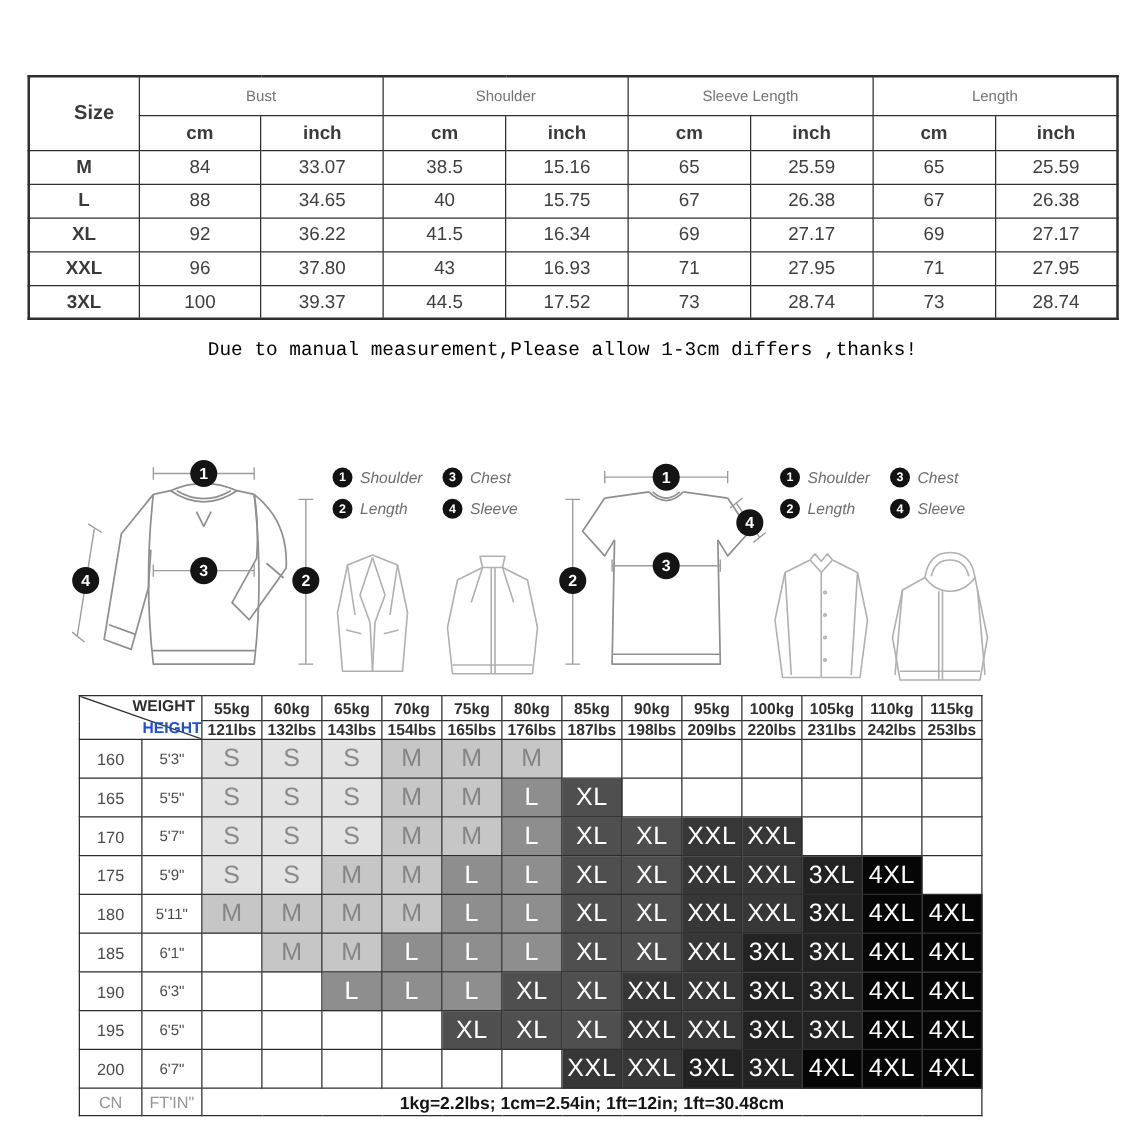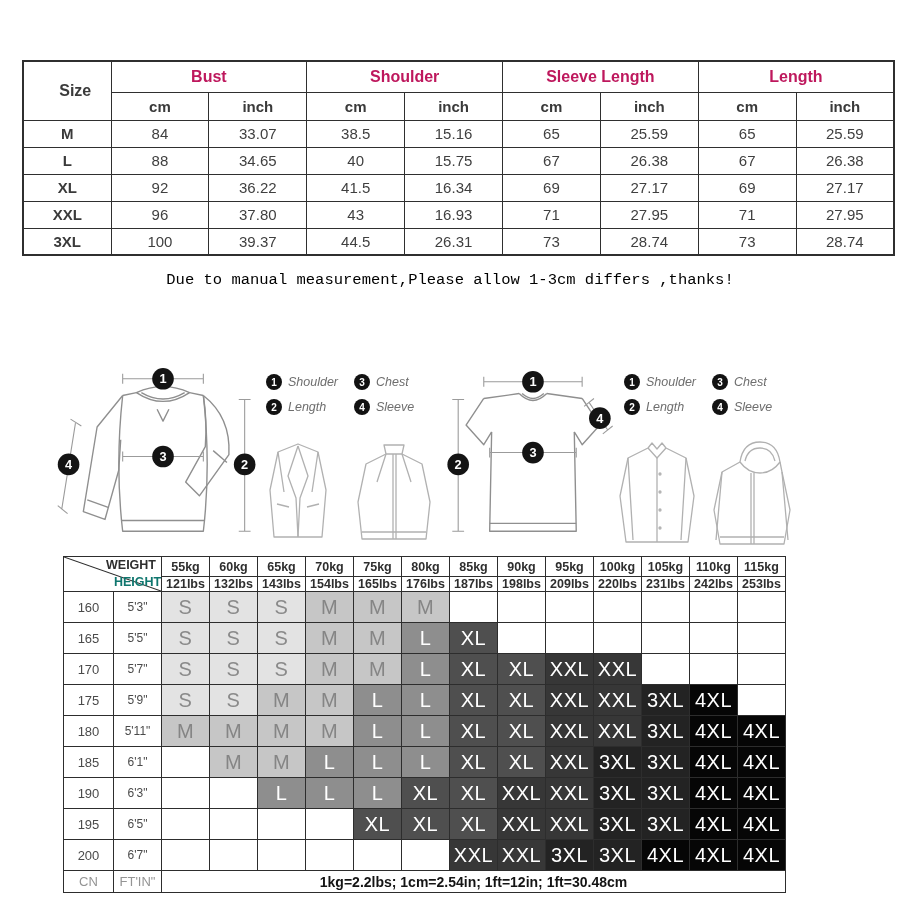--- a/index.html
+++ b/index.html
@@ -6,21 +6,21 @@
   .page{position:relative;width:900px;height:900px;background:#ffffff;overflow:hidden;
         font-family:"Liberation Sans",sans-serif;color:#3b3b3b;}
 
   
   .mtable{position:absolute;left:22px;top:60px;width:873px;border-collapse:collapse;
           table-layout:fixed;text-align:center;border:2px solid #2f2f2f;}
   .mtable th,.mtable td{border:1px solid #2f2f2f;padding:0;vertical-align:middle;}
   .mtable thead tr.gr{height:31px;}
   .mtable thead tr.ur{height:28px;}
   .mtable tbody tr{height:27px;}
-  .mtable .grp{font-size:16px;font-weight:bold;color:#be185d;}
+  .mtable .grp{font-size:12px;font-weight:normal;color:#737373;}
   .mtable .unit{font-size:15px;font-weight:bold;color:#3a3a3a;}
   .mtable .size-h{font-size:16px;font-weight:bold;padding-left:16px;}
   .mtable td.sz{font-size:15px;font-weight:bold;color:#3a3a3a;}
   .mtable td.val{font-size:15px;color:#3f3f3f;margin-top:44px;}
 
   
   .note{position:absolute;left:0;top:271px;width:900px;text-align:center;
         font-family:"Liberation Mono","DejaVu Sans Mono",monospace;
         font-size:15.5px;color:#000;}
   .heading{position:absolute;left:0;top:302px;width:900px;text-align:center;
@@ -39,21 +39,21 @@
   .xtable{position:absolute;left:63px;top:556px;border-collapse:collapse;table-layout:fixed;}
   .xtable th,.xtable td{border:1px solid #2d2d2d;padding:0;text-align:center;vertical-align:middle;}
   .xtable tr.kgr{height:20px;margin-top:28px;} .xtable tr.lbr{height:14px;}
   .xtable tbody tr{height:31px;} .xtable tfoot tr{height:22px;}
   .xtable .wkg,.xtable .wlb{font-size:12.5px;font-weight:bold;color:#2e2e2e;}
   .xtable td.hcm{font-size:13px;color:#4a4a4a;}
   .xtable td.hft{font-size:12px;color:#4a4a4a;}
   .xtable td.cell{font-size:20px;letter-spacing:.5px;}
   .corner{position:relative;padding:0;}
   .corner .wlabel{position:absolute;top:1px;right:5px;font-size:12.5px;font-weight:bold;color:#2e2e2e;}
-  .corner .hlabel{position:absolute;bottom:2px;left:5px;font-size:12.5px;font-weight:bold;color:#0f766e;padding-left:45px;}
+  .corner .hlabel{position:absolute;bottom:2px;left:5px;font-size:12.5px;font-weight:bold;color:#1d4ed8;padding-left:45px;}
   .corner svg{position:absolute;left:0;top:0;width:100%;height:100%;}
   .xtable .fcn{font-size:13px;color:#949494;}
   .xtable .fconv{font-size:14px;font-weight:bold;color:#141414;}
 </style>
 </head>
 <body>
 
 <div class="page">
 
   <table class="mtable">
@@ -130,21 +130,21 @@
           <td class="val">71</td>
           <td class="val">27.95</td>
           <td class="val">71</td>
           <td class="val">27.95</td>
         </tr>
         <tr>
           <td class="sz">3XL</td>
           <td class="val">100</td>
           <td class="val">39.37</td>
           <td class="val">44.5</td>
-          <td class="val">26.31</td>
+          <td class="val">17.52</td>
           <td class="val">73</td>
           <td class="val">28.74</td>
           <td class="val">73</td>
           <td class="val">28.74</td>
         </tr>
       </tbody>
   </table>
 
   <div class="note">Due to manual measurement,Please allow 1-3cm differs ,thanks!</div>
 

